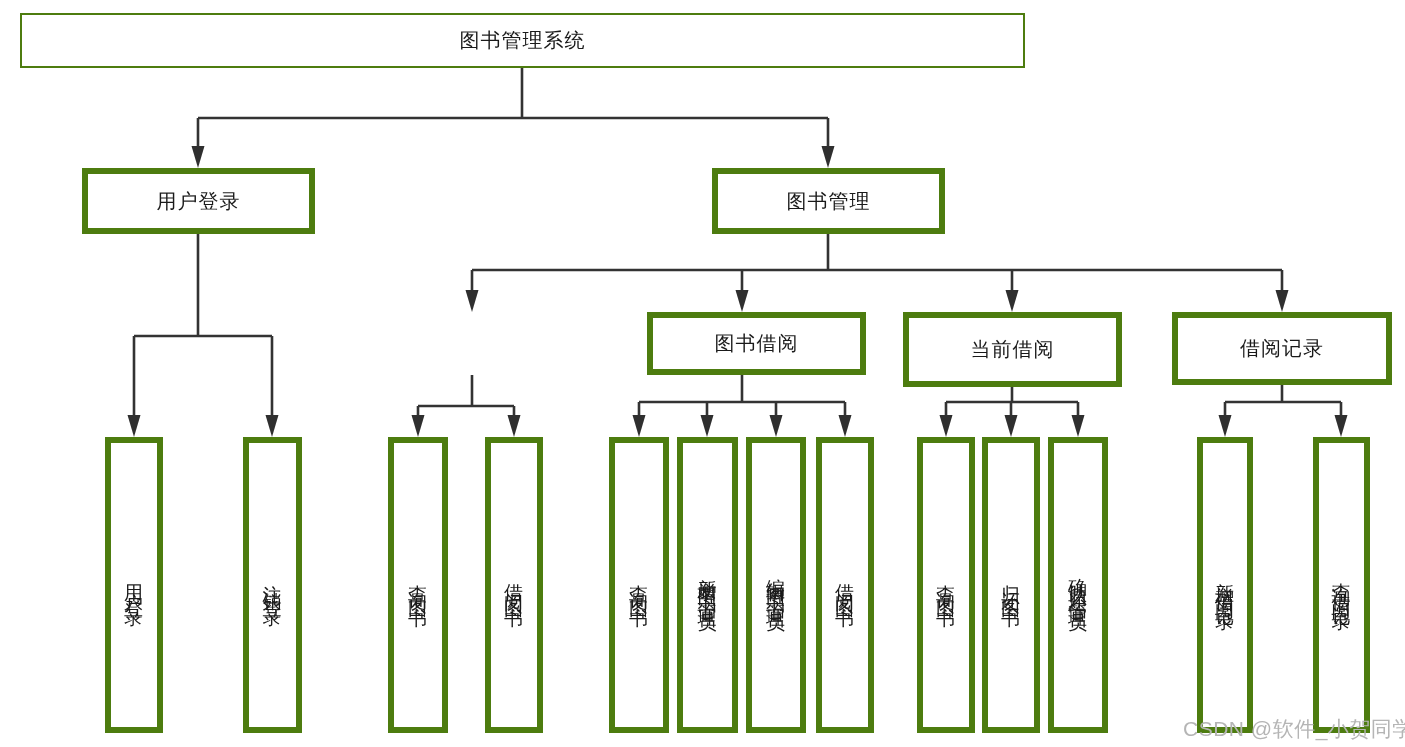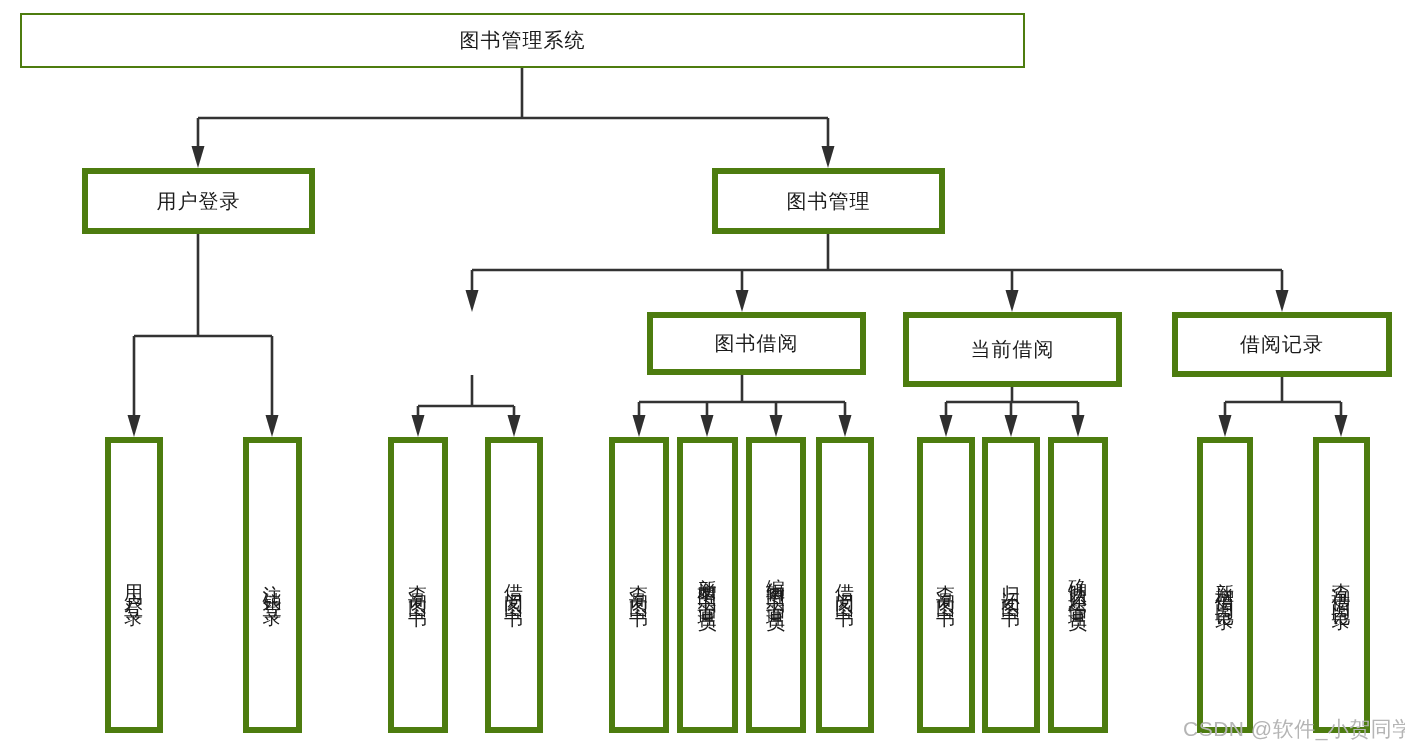--- a/index.html
+++ b/index.html
@@ -114,21 +114,21 @@
     </g>
   </svg>
 
   <div class="box" style="left:20px; top:13px; width:1005px; height:55px; border-width:2.5px;">图书管理系统</div>
 
   <div class="box" style="left:82px; top:168px; width:233px; height:66px;">用户登录</div>
   <div class="box" style="left:712px; top:168px; width:233px; height:66px;">图书管理</div>
 
   <div class="box" style="left:611px; top:312px; width:219px; height:63px;margin-left:36px;">图书借阅</div>
   <div class="box" style="left:903px; top:312px; width:219px; height:75px;">当前借阅</div>
-  <div class="box" style="left:1172px; top:312px; width:220px; height:65px;">借阅记录</div>
+  <div class="box" style="left:1172px; top:312px; width:220px; height:73px;">借阅记录</div>
 
   <div class="box vbox" style="left:105px; top:437px; width:58px; height:296px;">用户登录</div>
   <div class="box vbox" style="left:243px; top:437px; width:59px; height:296px;">注销登录</div>
 
   <div class="box vbox" style="left:388px; top:437px; width:60px; height:296px;">查询图书</div>
   <div class="box vbox" style="left:485px; top:437px; width:58px; height:296px;">借阅图书</div>
 
   <div class="box vbox" style="left:609px; top:437px; width:60px; height:296px;">查询图书</div>
   <div class="box vbox" style="left:677px; top:437px; width:61px; height:296px; letter-spacing:5px;">新增图书（管理员）</div>
   <div class="box vbox" style="left:746px; top:437px; width:60px; height:296px; letter-spacing:5px;">编辑图书（管理员）</div>

